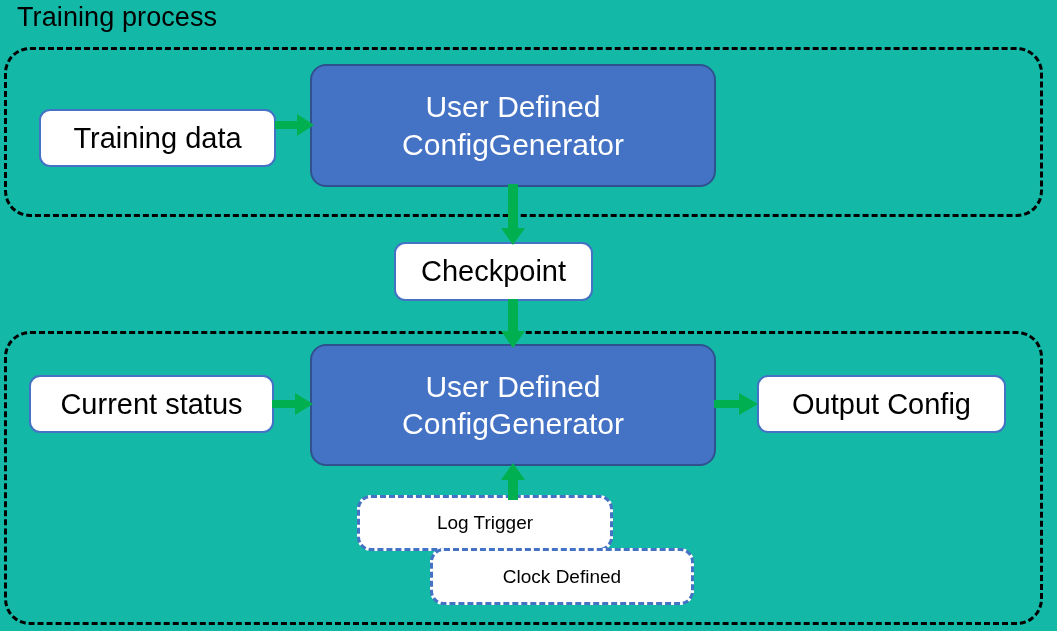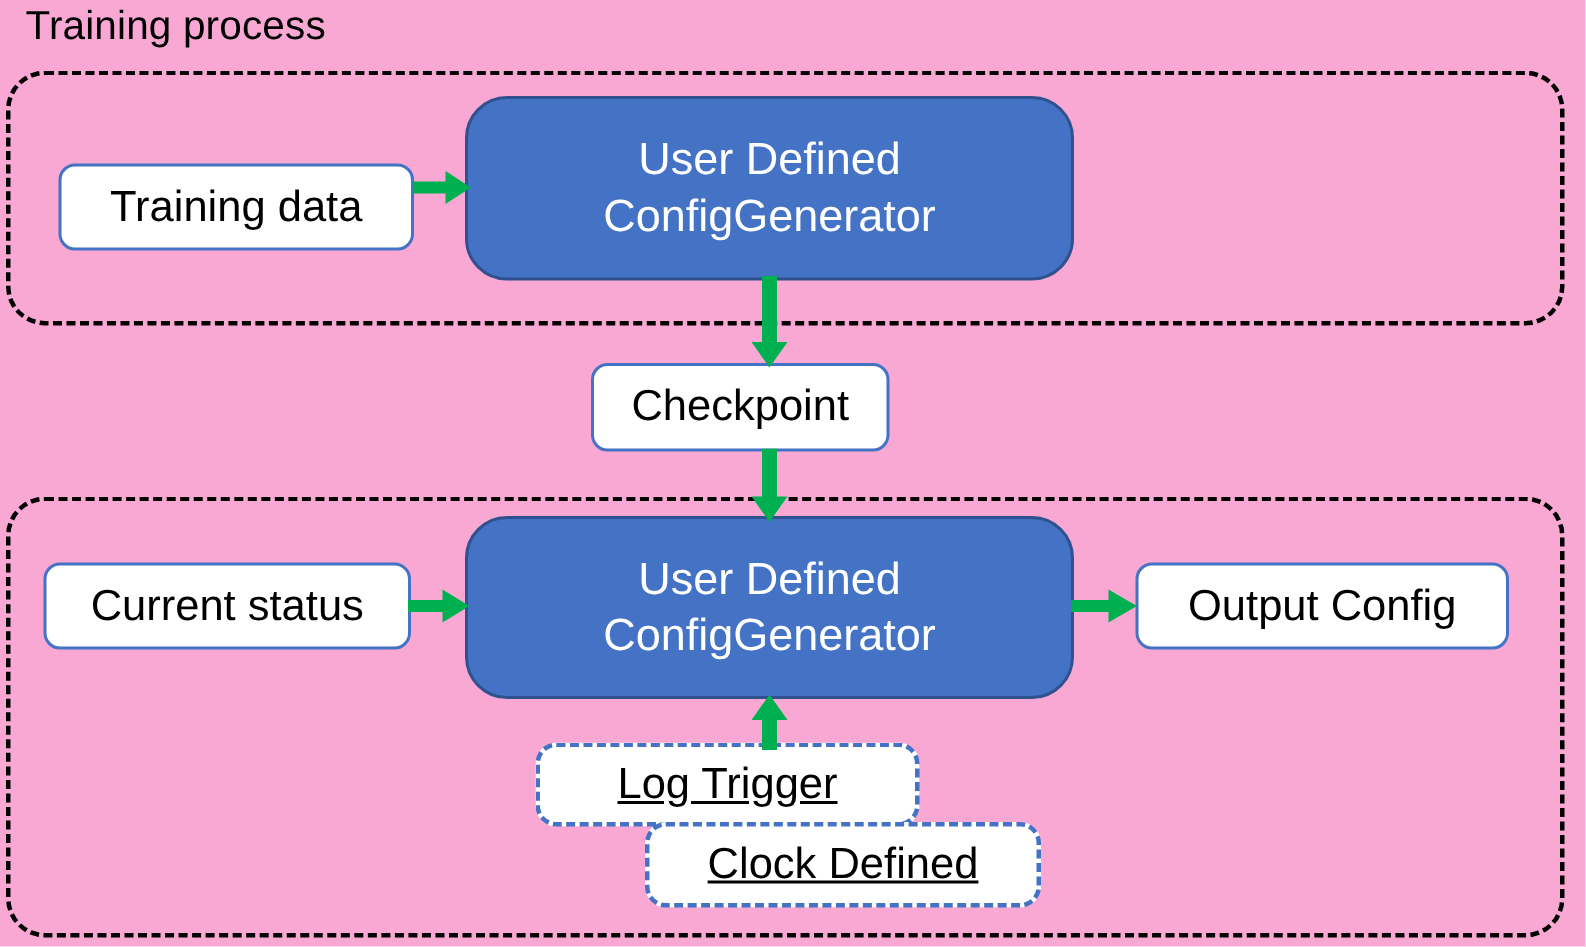--- a/index.html
+++ b/index.html
@@ -7,21 +7,21 @@
     padding: 0;
     background: #ffffff;
   }
   body {
     font-family: "Liberation Sans", "DejaVu Sans", sans-serif;
   }
   #canvas {
     position: relative;
     width: 1057px;
     height: 631px;
-    background: #f9a8d4;
+    background: #14b8a6;
     overflow: hidden;
   }
 
   
   .section-caption {
     position: absolute;
     font-size: 27px;
     line-height: 1;
     color: #000000;
     white-space: nowrap;
@@ -69,21 +69,21 @@
   #box-checkpoint    { left: 394px; top: 242px; width: 199px; height: 59px; }
   #box-current-status{ left: 29px;  top: 375px; width: 245px; height: 58px; }
   #box-output-config { left: 757px; top: 375px; width: 249px; height: 58px; }
 
   
   .blue-box {
     position: absolute;
     box-sizing: border-box;
     background: #4472C4;
     border: 2px solid #2F528F;
-    border-radius: 28px;
+    border-radius: 16px;
     display: flex;
     flex-direction: column;
     align-items: center;
     justify-content: center;
     color: #ffffff;
     font-size: 30px;
     line-height: 1.25;
     text-align: center;
   }
   #box-generator-training  { left: 310px; top: 64px;  width: 406px; height: 123px; }
@@ -92,24 +92,23 @@
   
   .trigger-box {
     position: absolute;
     box-sizing: border-box;
     border: 3px dashed #4472C4;
     border-radius: 14px;
     background: #ffffff;
     display: flex;
     align-items: center;
     justify-content: center;
-    font-size: 29px;
+    font-size: 19px;
     color: #000000;
     white-space: nowrap;
-    text-decoration: underline;
   }
   #box-log-trigger   { left: 357px; top: 495px; width: 256px; height: 56px; z-index: 3; }
   #box-clock-trigger { left: 430px; top: 548px; width: 264px; height: 57px; z-index: 4; }
 
   
   .arrow {
     position: absolute;
     z-index: 5;
   }
   .arrow svg { display: block; }

